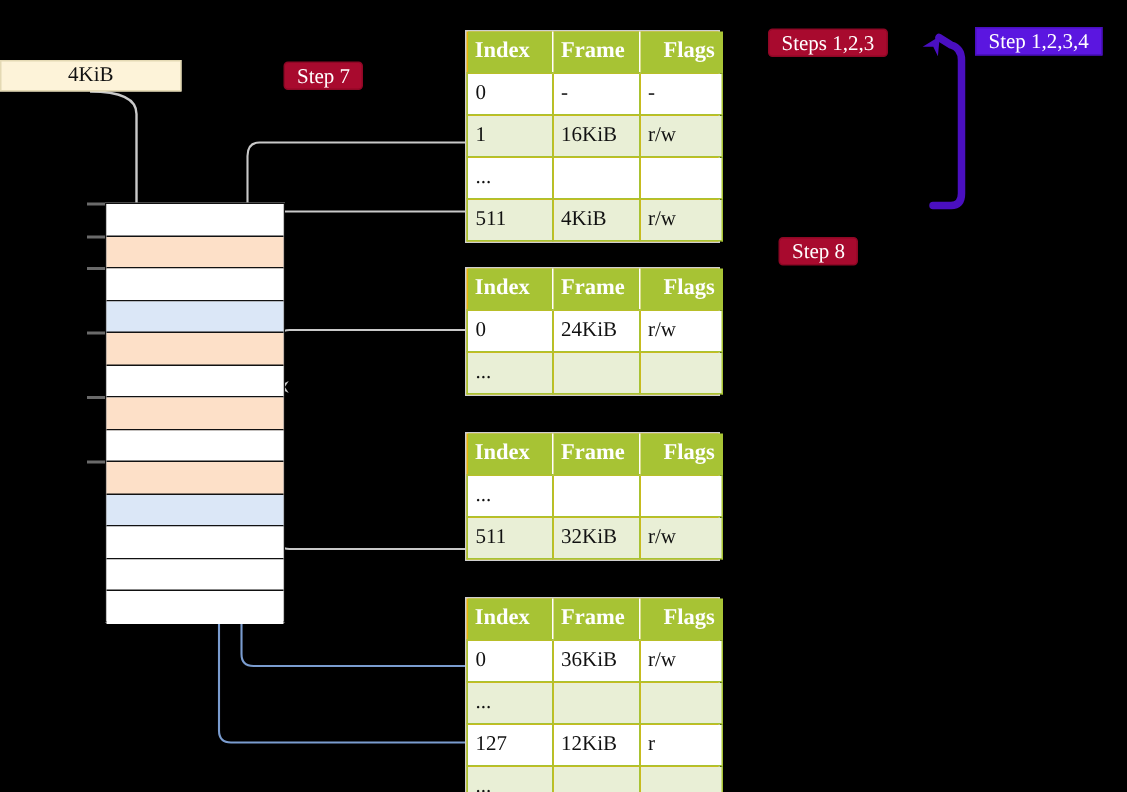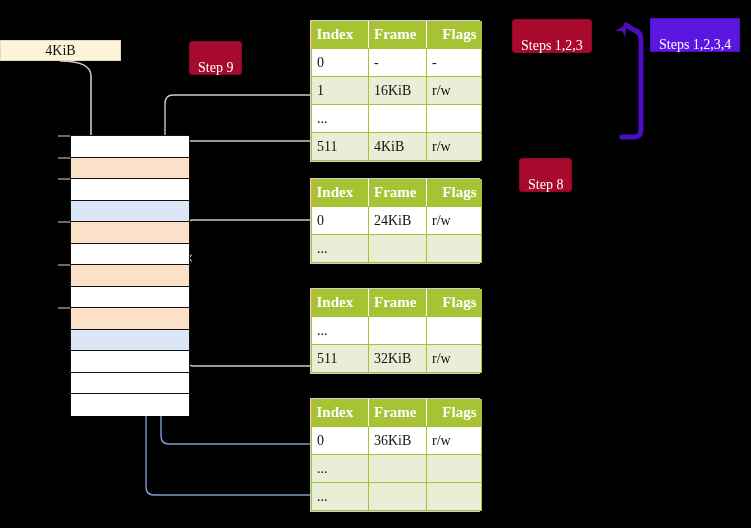--- a/index.html
+++ b/index.html
@@ -16,21 +16,21 @@
   
   .kib-label{
     position:absolute;left:0px;top:40px;width:121px;height:21px;
     background:#fdf3d9;border:1px solid #e4d9b4;
     display:flex;align-items:center;justify-content:center;
     font-size:14px;color:#111;box-sizing:border-box;
   }
 
   
   .badge{
-    position:absolute;height:19px;line-height:19px;padding:16px 8px;
+    position:absolute;height:19px;line-height:19px;padding:0 8px;
     font-size:14px;color:#fff;white-space:nowrap;
     box-sizing:border-box;text-align:center;
   }
   .badge.red{background:#a80a2e;border:1px solid #8e0725;border-radius:3px;}
   .badge.violet{background:#5b16e0;border:1px solid #4a0fc0;}
 
   #badge-step0{left:189px;top:41px;}
   #badge-steps123{left:512px;top:19px;}
   #badge-steps1234{left:650px;top:18px;border-radius:0;}
   #badge-step4{left:519px;top:158px;}
@@ -116,23 +116,23 @@
 
     <path d="M 310,495 L 154,495 Q 146,495 146,487 L 146,216" fill="none" stroke="#7a9ccf" stroke-width="1.4" marker-end="url(#ablue)"></path>
 
     <path d="M 622,137 L 634,137 Q 641,137 641,129 L 641,40 Q 641,32 634,30 L 626,25" fill="none" stroke="#4a0fc0" stroke-width="5" stroke-linecap="round" marker-end="url(#aviolet)"></path>
   </svg>
 
   <div class="kib-label">
     <span>4KiB</span>
   </div>
 
-  <div class="badge red" id="badge-step0">Step 9</div>
+  <div class="badge red" id="badge-step0">Step 7</div>
   <div class="badge red" id="badge-steps123">Steps 1,2,3</div>
-  <div class="badge violet" id="badge-steps1234">Steps 1,2,3,4</div>
+  <div class="badge violet" id="badge-steps1234">Step 1,2,3,4</div>
   <div class="badge red" id="badge-step4">Step 8</div>
 
   <div class="memgrid" id="memgrid">
       <div class="memrow"></div>
       <div class="memrow orange"></div>
       <div class="memrow"></div>
       <div class="memrow blue"></div>
       <div class="memrow orange"></div>
       <div class="memrow"></div>
       <div class="memrow orange"></div>
@@ -264,20 +264,25 @@
           <tr class="plain">
             <td>0</td>
             <td>36KiB</td>
             <td>r/w</td>
           </tr>
           <tr class="alt">
             <td>...</td>
             <td></td>
             <td></td>
           </tr>
+          <tr class="plain">
+            <td>127</td>
+            <td>12KiB</td>
+            <td>r</td>
+          </tr>
           <tr class="alt">
             <td>...</td>
             <td></td>
             <td></td>
           </tr>
         </tbody>
       </table>
     </div>
 
 </div>

